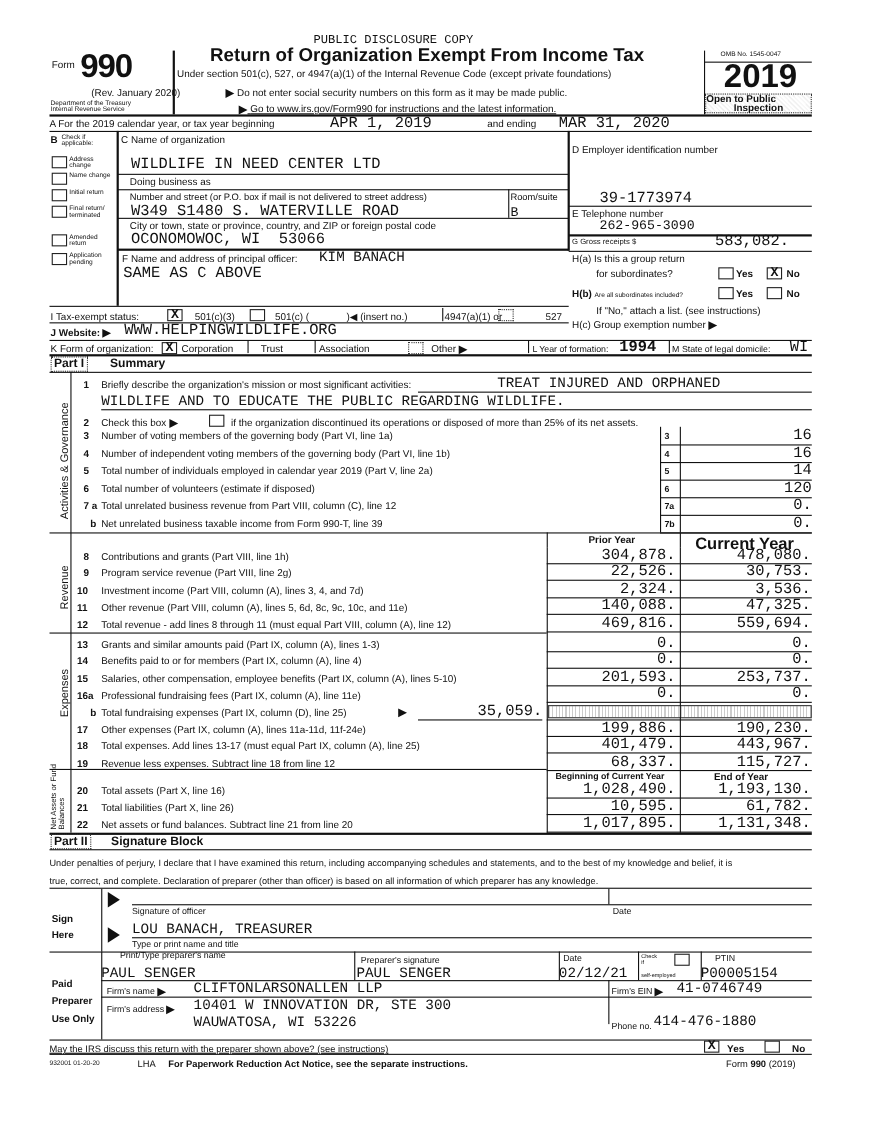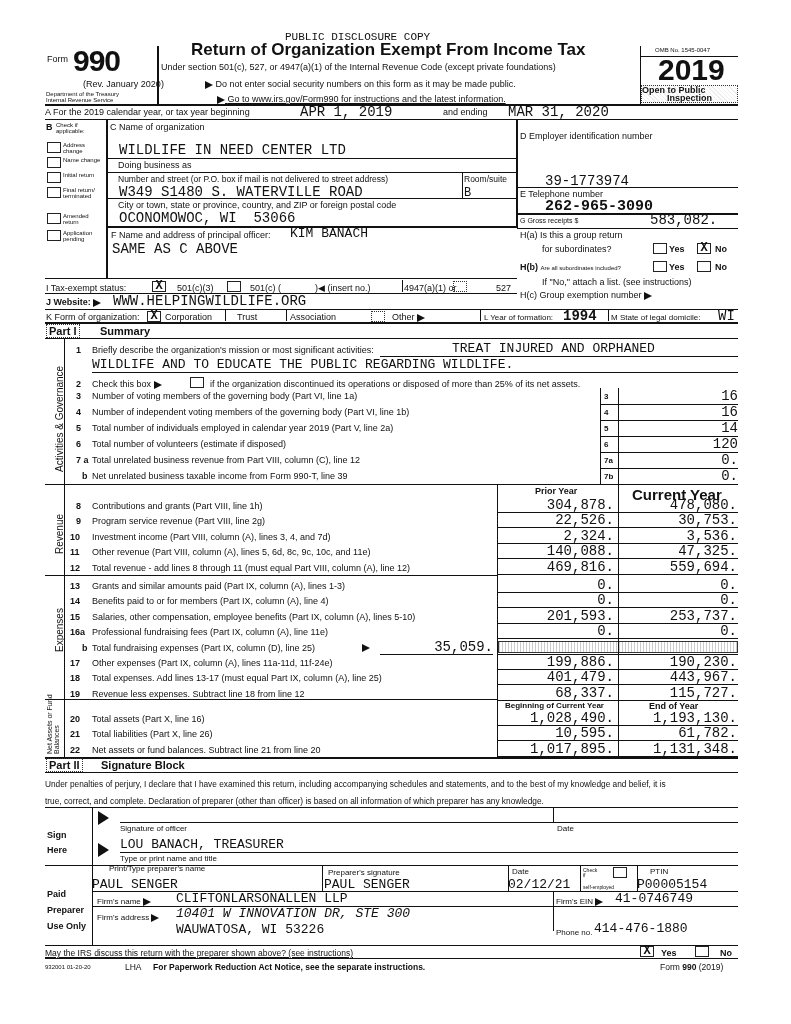--- a/index.html
+++ b/index.html
@@ -90,21 +90,21 @@
 <div class="hl2" style="left:107px;top:226px;width:410px;"></div>
 <div class="abs" style="left:111px;top:230px;font-size:9px;">F Name and address of principal officer:</div>
 <div class="abs mono" style="left:290px;top:226px;font-size:13px;">KIM BANACH</div>
 <div class="abs mono" style="left:112px;top:241px;font-size:14px;">SAME AS C ABOVE</div>
 
 <div class="vl2" style="left:516px;top:119px;height:109px;"></div>
 <div class="abs" style="left:520px;top:131px;font-size:9px;"><span>D Employer identification number</span></div>
 <div class="abs mono" style="left:545px;top:173px;font-size:14px;">39-1773974</div>
 <div class="hl" style="left:517px;top:187px;width:221px;"></div>
 <div class="abs" style="left:520px;top:189px;font-size:9px;">E Telephone number</div>
-<div class="abs mono" style="left:545px;top:198px;font-size:15px;font-weight:bold;">262-965-3090</div>
+<div class="abs mono" style="left:545px;top:198px;font-size:12px;">262-965-3090</div>
 <div class="hl2" style="left:517px;top:213px;width:221px;"></div>
 <div class="abs" style="left:520px;top:217px;font-size:7px;">G Gross receipts $</div>
 <div class="abs mono" style="left:650px;top:212px;font-size:14px;">583,082.</div>
 <div class="hl" style="left:517px;top:228px;width:221px;"></div>
 <div class="abs" style="left:520px;top:230px;font-size:9px;">H(a) Is this a group return</div>
 <div class="abs" style="left:542px;top:244px;font-size:9px;">for subordinates?</div>
 <div class="box" style="left:653px;top:243px;"></div>
 <div class="abs bold" style="left:669px;top:244px;font-size:9px;">Yes</div>
 <div class="box" style="left:697px;top:243px;">X</div>
 <div class="abs bold" style="left:715px;top:244px;font-size:9px;">No</div>
@@ -356,21 +356,21 @@
 <div class="hl" style="left:92px;top:891px;width:646px;"></div>
 
 <div class="abs" style="left:97px;top:897px;font-size:8px;"><span>Firm's name</span> <span class="tri"></span></div>
 <div class="abs mono" style="left:176px;top:891px;font-size:13px;">CLIFTONLARSONALLEN LLP</div>
 <div class="vl" style="left:553px;top:891px;height:40px;"></div>
 <div class="abs" style="left:556px;top:897px;font-size:8px;"><span>Firm's EIN</span> <span class="tri"></span></div>
 <div class="abs mono" style="left:615px;top:891px;font-size:13px;">41-0746749</div>
 <div class="hl" style="left:92px;top:906px;width:646px;"></div>
 
 <div class="abs" style="left:97px;top:913px;font-size:8px;"><span>Firm's address</span> <span class="tri"></span></div>
-<div class="abs mono" style="left:176px;top:906px;font-size:13px;font-style:italic;">10401 W INNOVATION DR, STE 300</div>
+<div class="abs mono" style="left:176px;top:906px;font-size:13px;">10401 W INNOVATION DR, STE 300</div>
 <div class="abs mono" style="left:176px;top:922px;font-size:13px;">WAUWATOSA, WI 53226</div>
 <div class="abs" style="left:556px;top:928px;font-size:8px;">Phone no.</div>
 <div class="abs mono" style="left:594px;top:921px;font-size:13px;">414-476-1880</div>
 <div class="hl" style="left:45px;top:945px;width:693px;"></div>
 
 <div class="abs" style="left:45px;top:948px;font-size:8.5px;text-decoration:underline;">May the IRS discuss this return with the preparer shown above? (see instructions)</div>
 <div class="box" style="left:640px;top:946px;">X</div>
 <div class="abs bold" style="left:661px;top:948px;font-size:9px;">Yes</div>
 <div class="box" style="left:695px;top:946px;"></div>
 <div class="abs bold" style="left:720px;top:948px;font-size:9px;">No</div>

